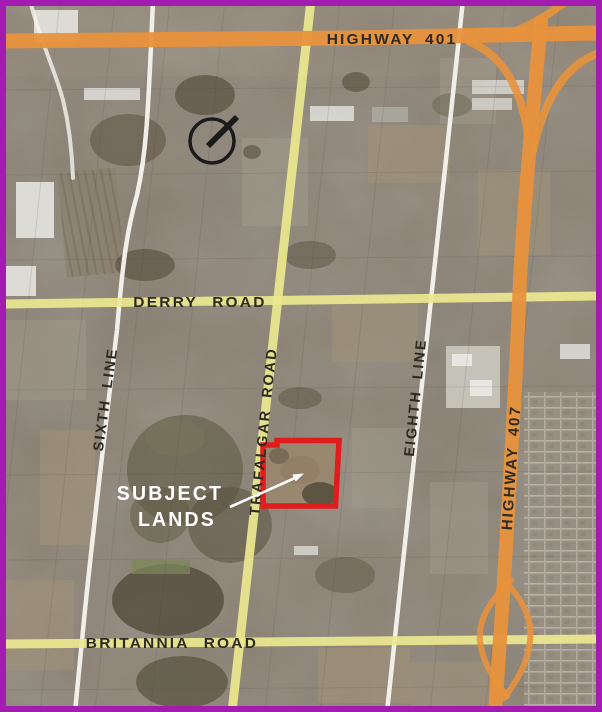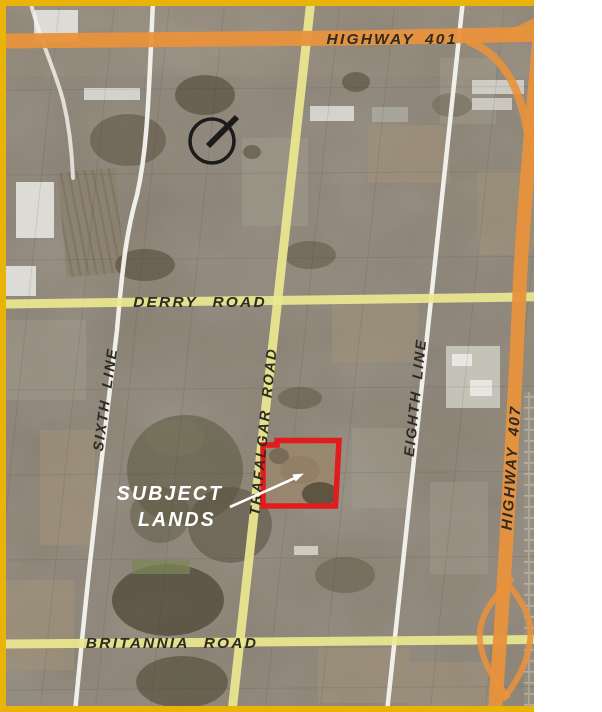--- a/index.html
+++ b/index.html
@@ -1,16 +1,16 @@
 <!DOCTYPE html>
 <html><head>
 <meta charset="utf-8">
 <style>
   html,body{margin:0;padding:0;background:#ffffff;}
-  .page{position:relative;width:534px;height:712px;background:#eab308;overflow:hidden;font-style:italic;}
+  .page{position:relative;width:602px;height:712px;background:#a21caf;overflow:hidden;}
   svg text{font-family:"Liberation Sans","DejaVu Sans",sans-serif;font-weight:bold;}
   .roadlabel{letter-spacing:2.2px;}
   .roadlabel-rot{letter-spacing:2px;}
   .annotation{letter-spacing:2.2px;}
 </style>
 </head>
 <body>
 
 <div class="page">
 <svg width="602" height="712" viewBox="0 0 602 712">

